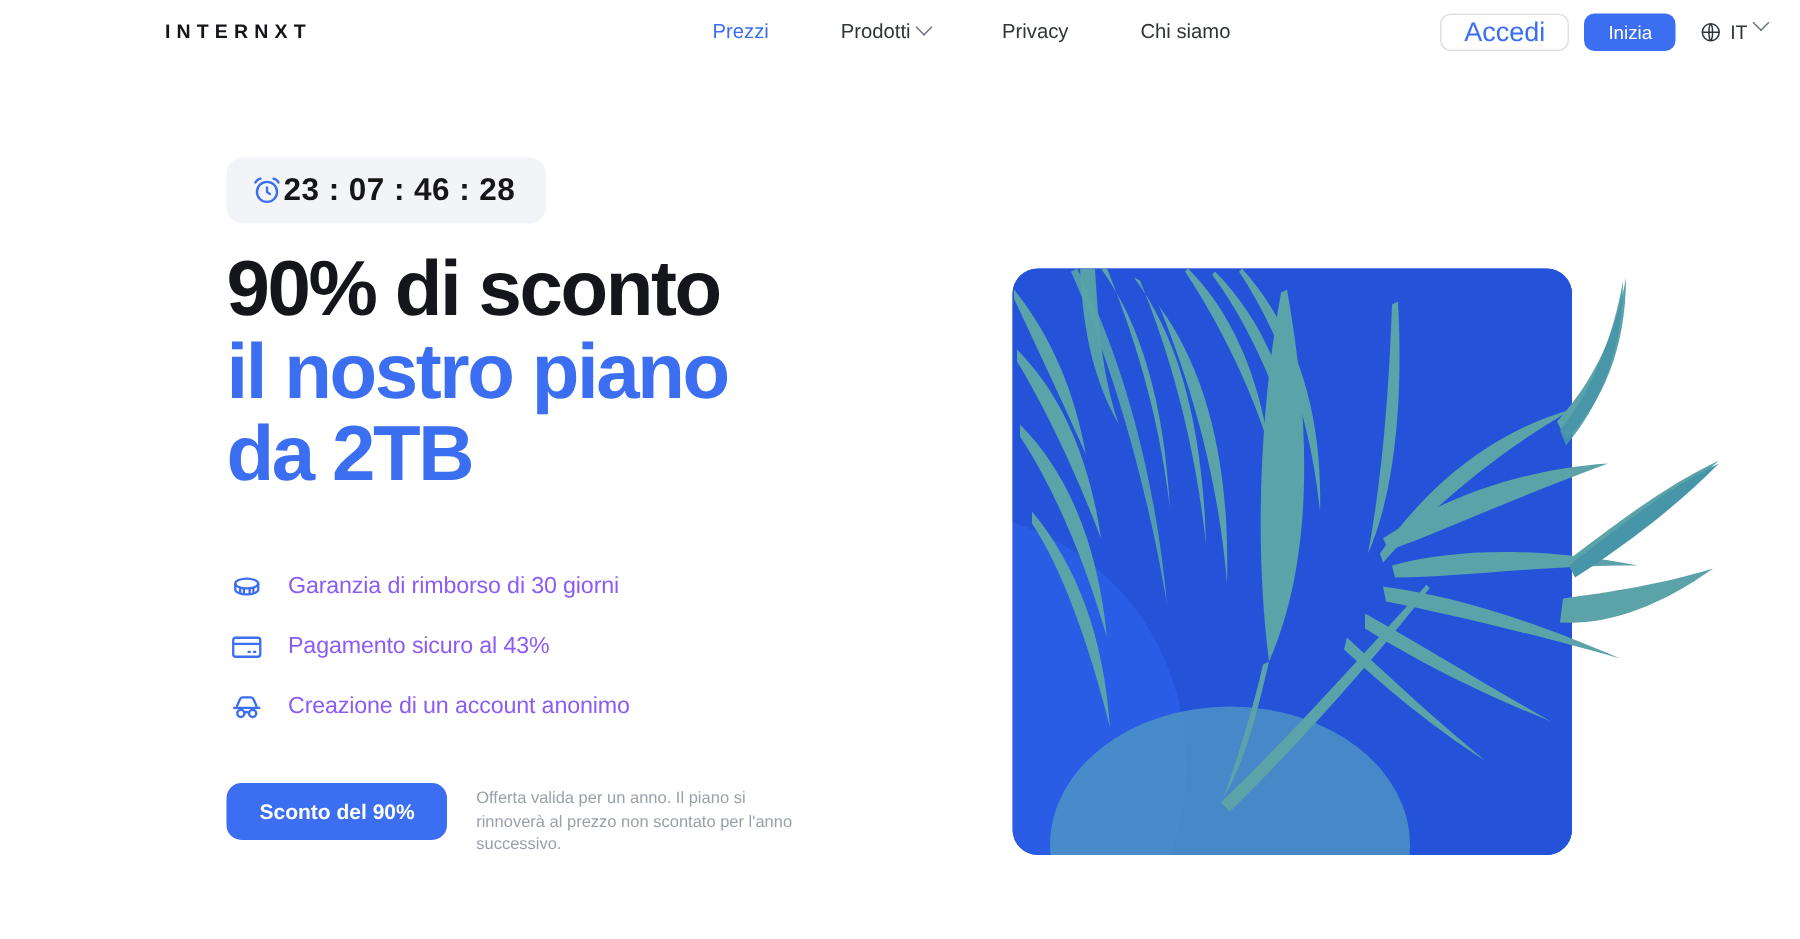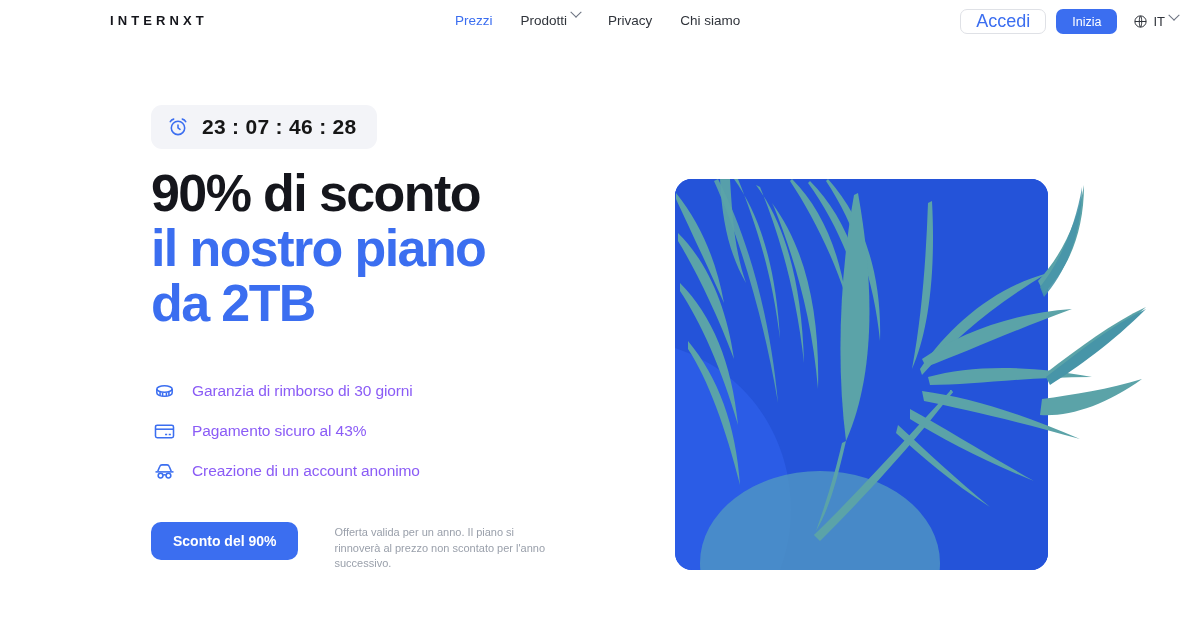--- a/index.html
+++ b/index.html
@@ -42,26 +42,27 @@
     left: 455px;
     top: 11px;
     display: flex;
     align-items: center;
     gap: 28px;
     font-size: 13.5px;
   }
 
   .nav-item {
     display: flex;
-    align-items: flex-start;
+    align-items: center;
     gap: 5px;
     color: #30343b;
     cursor: pointer;
     white-space: nowrap;
     line-height: 20px;
+    margin-left: 20px;
   }
   .nav-item.active { color: #3b6ef0; }
 
   .chev {
     display: inline-block;
     width: 8px;
     height: 8px;
     border-right: 1.4px solid #6b7280;
     border-bottom: 1.4px solid #6b7280;
     transform: rotate(45deg) translate(-2px, -2px);
@@ -124,21 +125,21 @@
   .hero-left {
     position: absolute;
     left: 151px;
     top: 62px;
     width: 480px;
   }
 
   .timer-pill {
     display: inline-flex;
     align-items: center;
-    gap: 13px;
+    gap: 0;
     background: #f3f4f8;
     border-radius: 11px;
     padding: 10px 20px 10px 16px;
   }
 
   .timer-text {
     font-size: 21px;
     font-weight: 700;
     color: #161616;
     letter-spacing: 0.3px;
@@ -181,21 +182,21 @@
   .feature-label {
     font-size: 15.5px;
     color: #8b5cf6;
     letter-spacing: -0.1px;
   }
 
   .cta-row {
     margin-top: 38px;
     display: flex;
     align-items: flex-start;
-    gap: 36px;
+    gap: 19px;
   }
 
   .cta-button {
     background: #3b6ef0;
     color: #ffffff;
     border: none;
     border-radius: 10px;
     padding: 0 22px;
     height: 38px;
     font-size: 14px;

